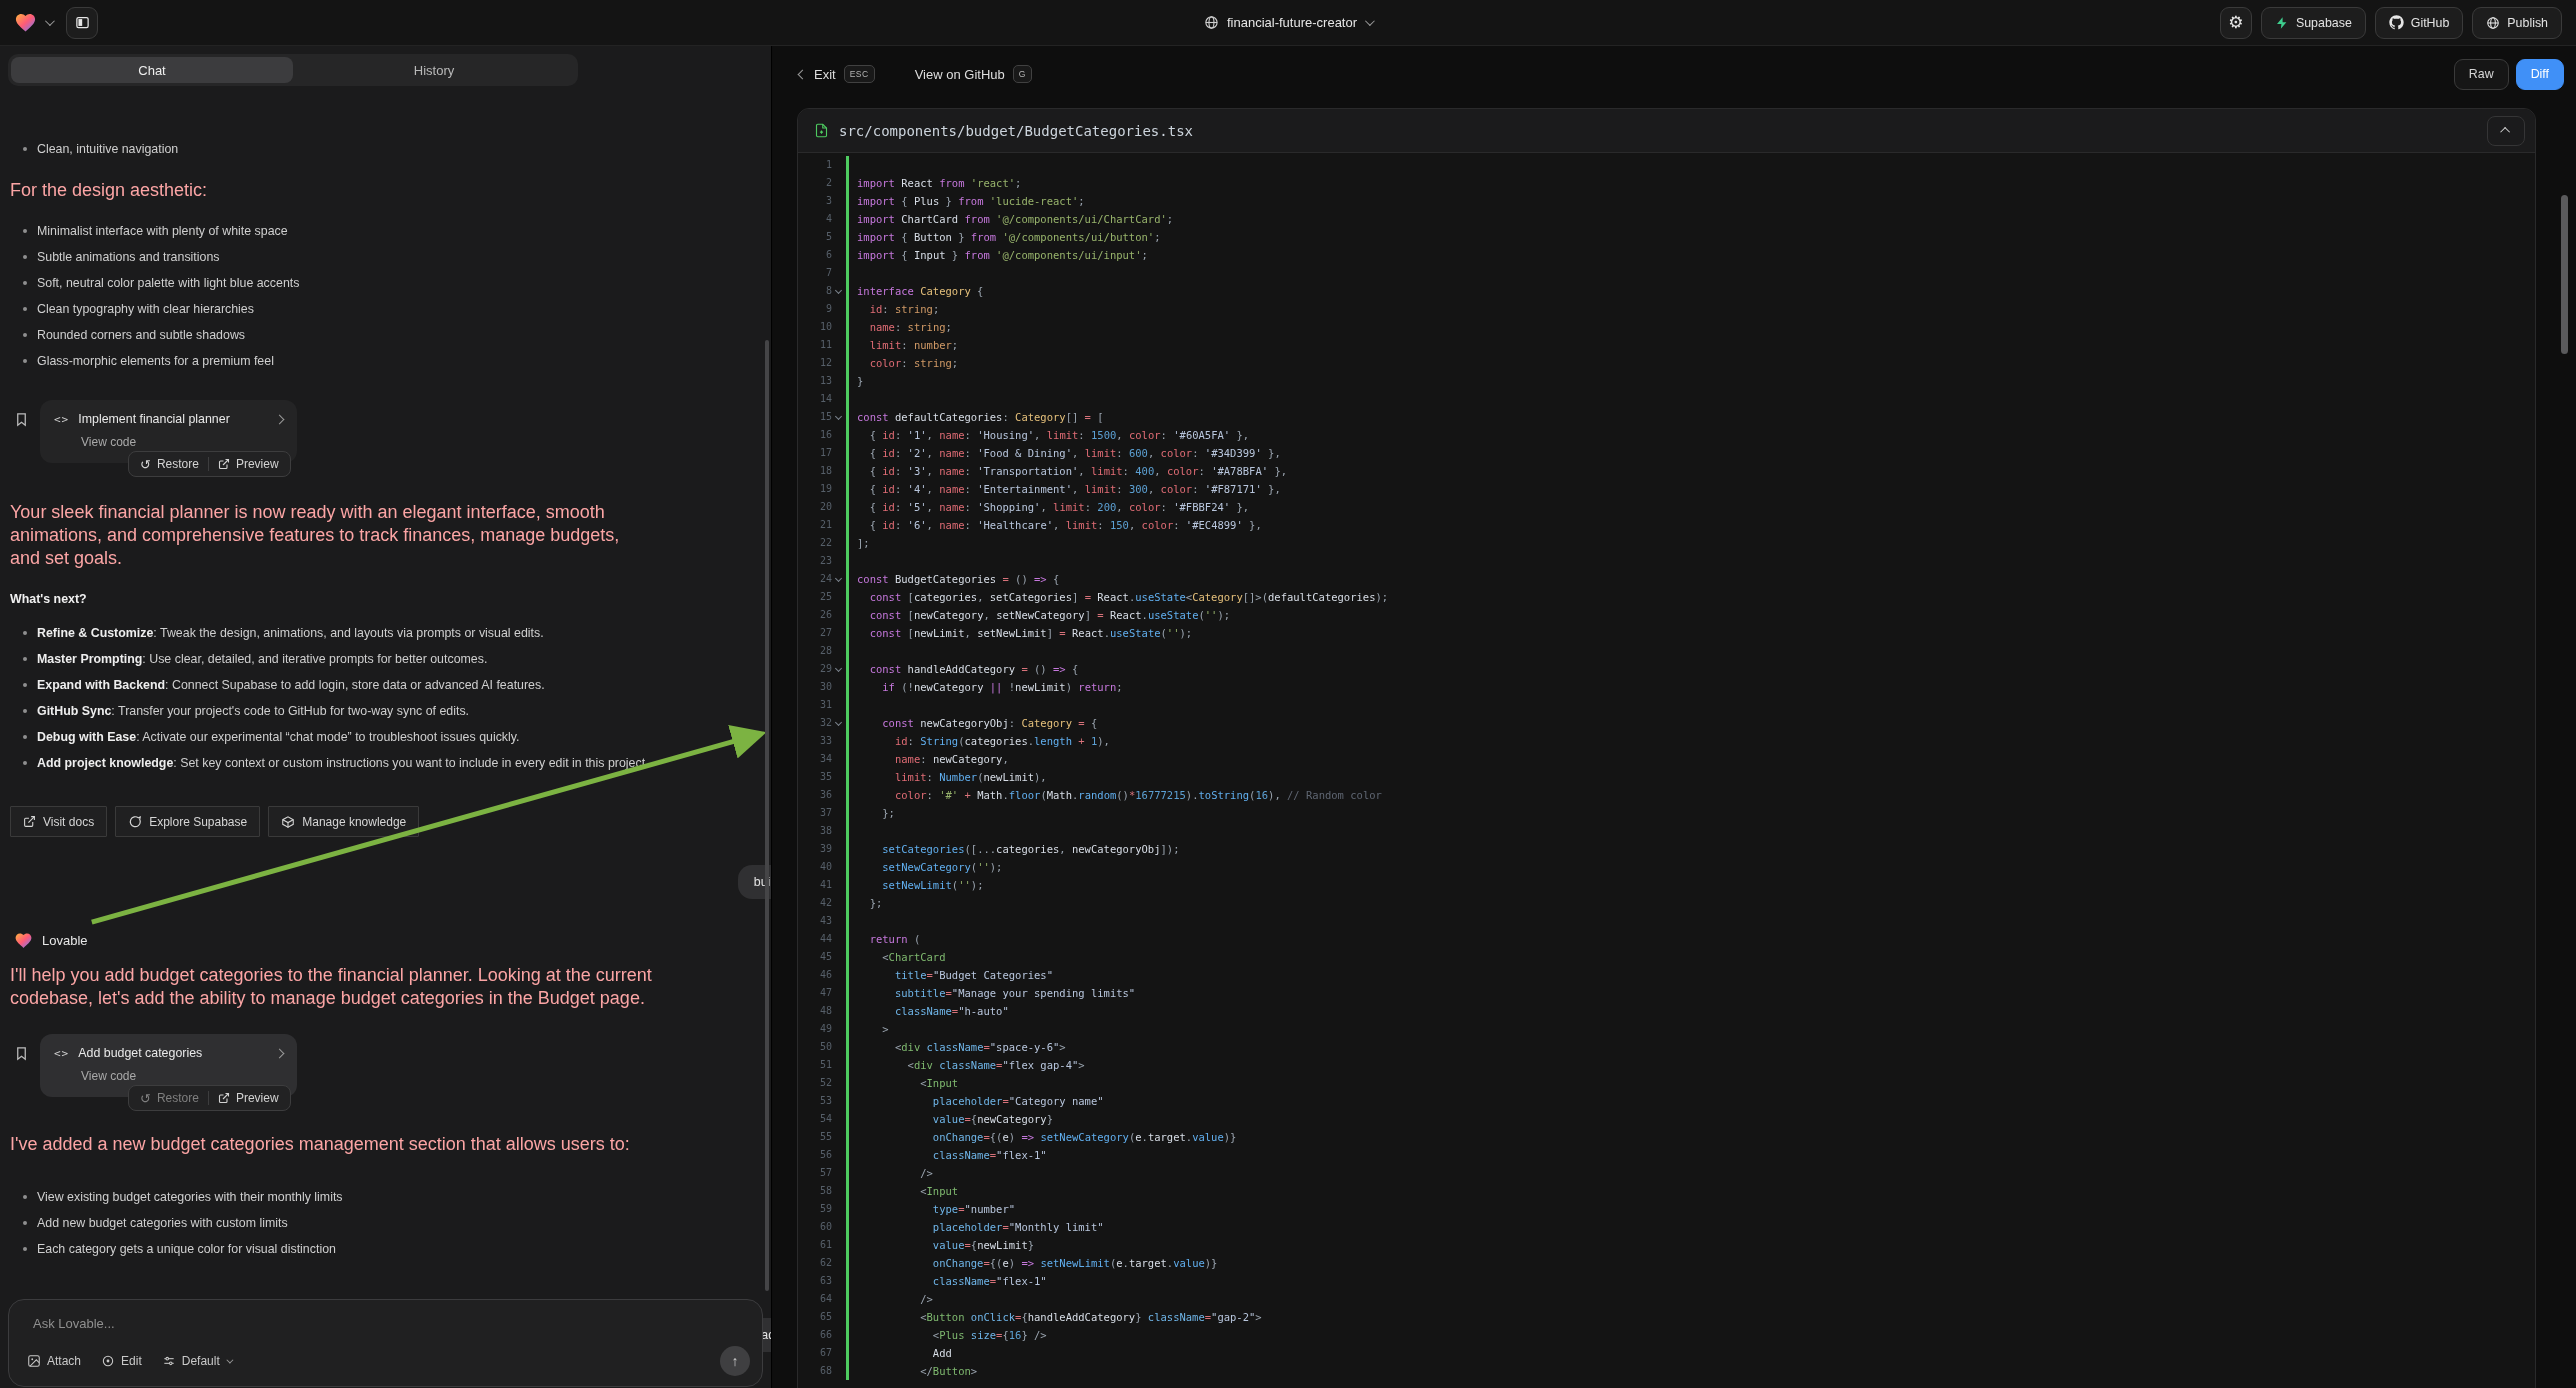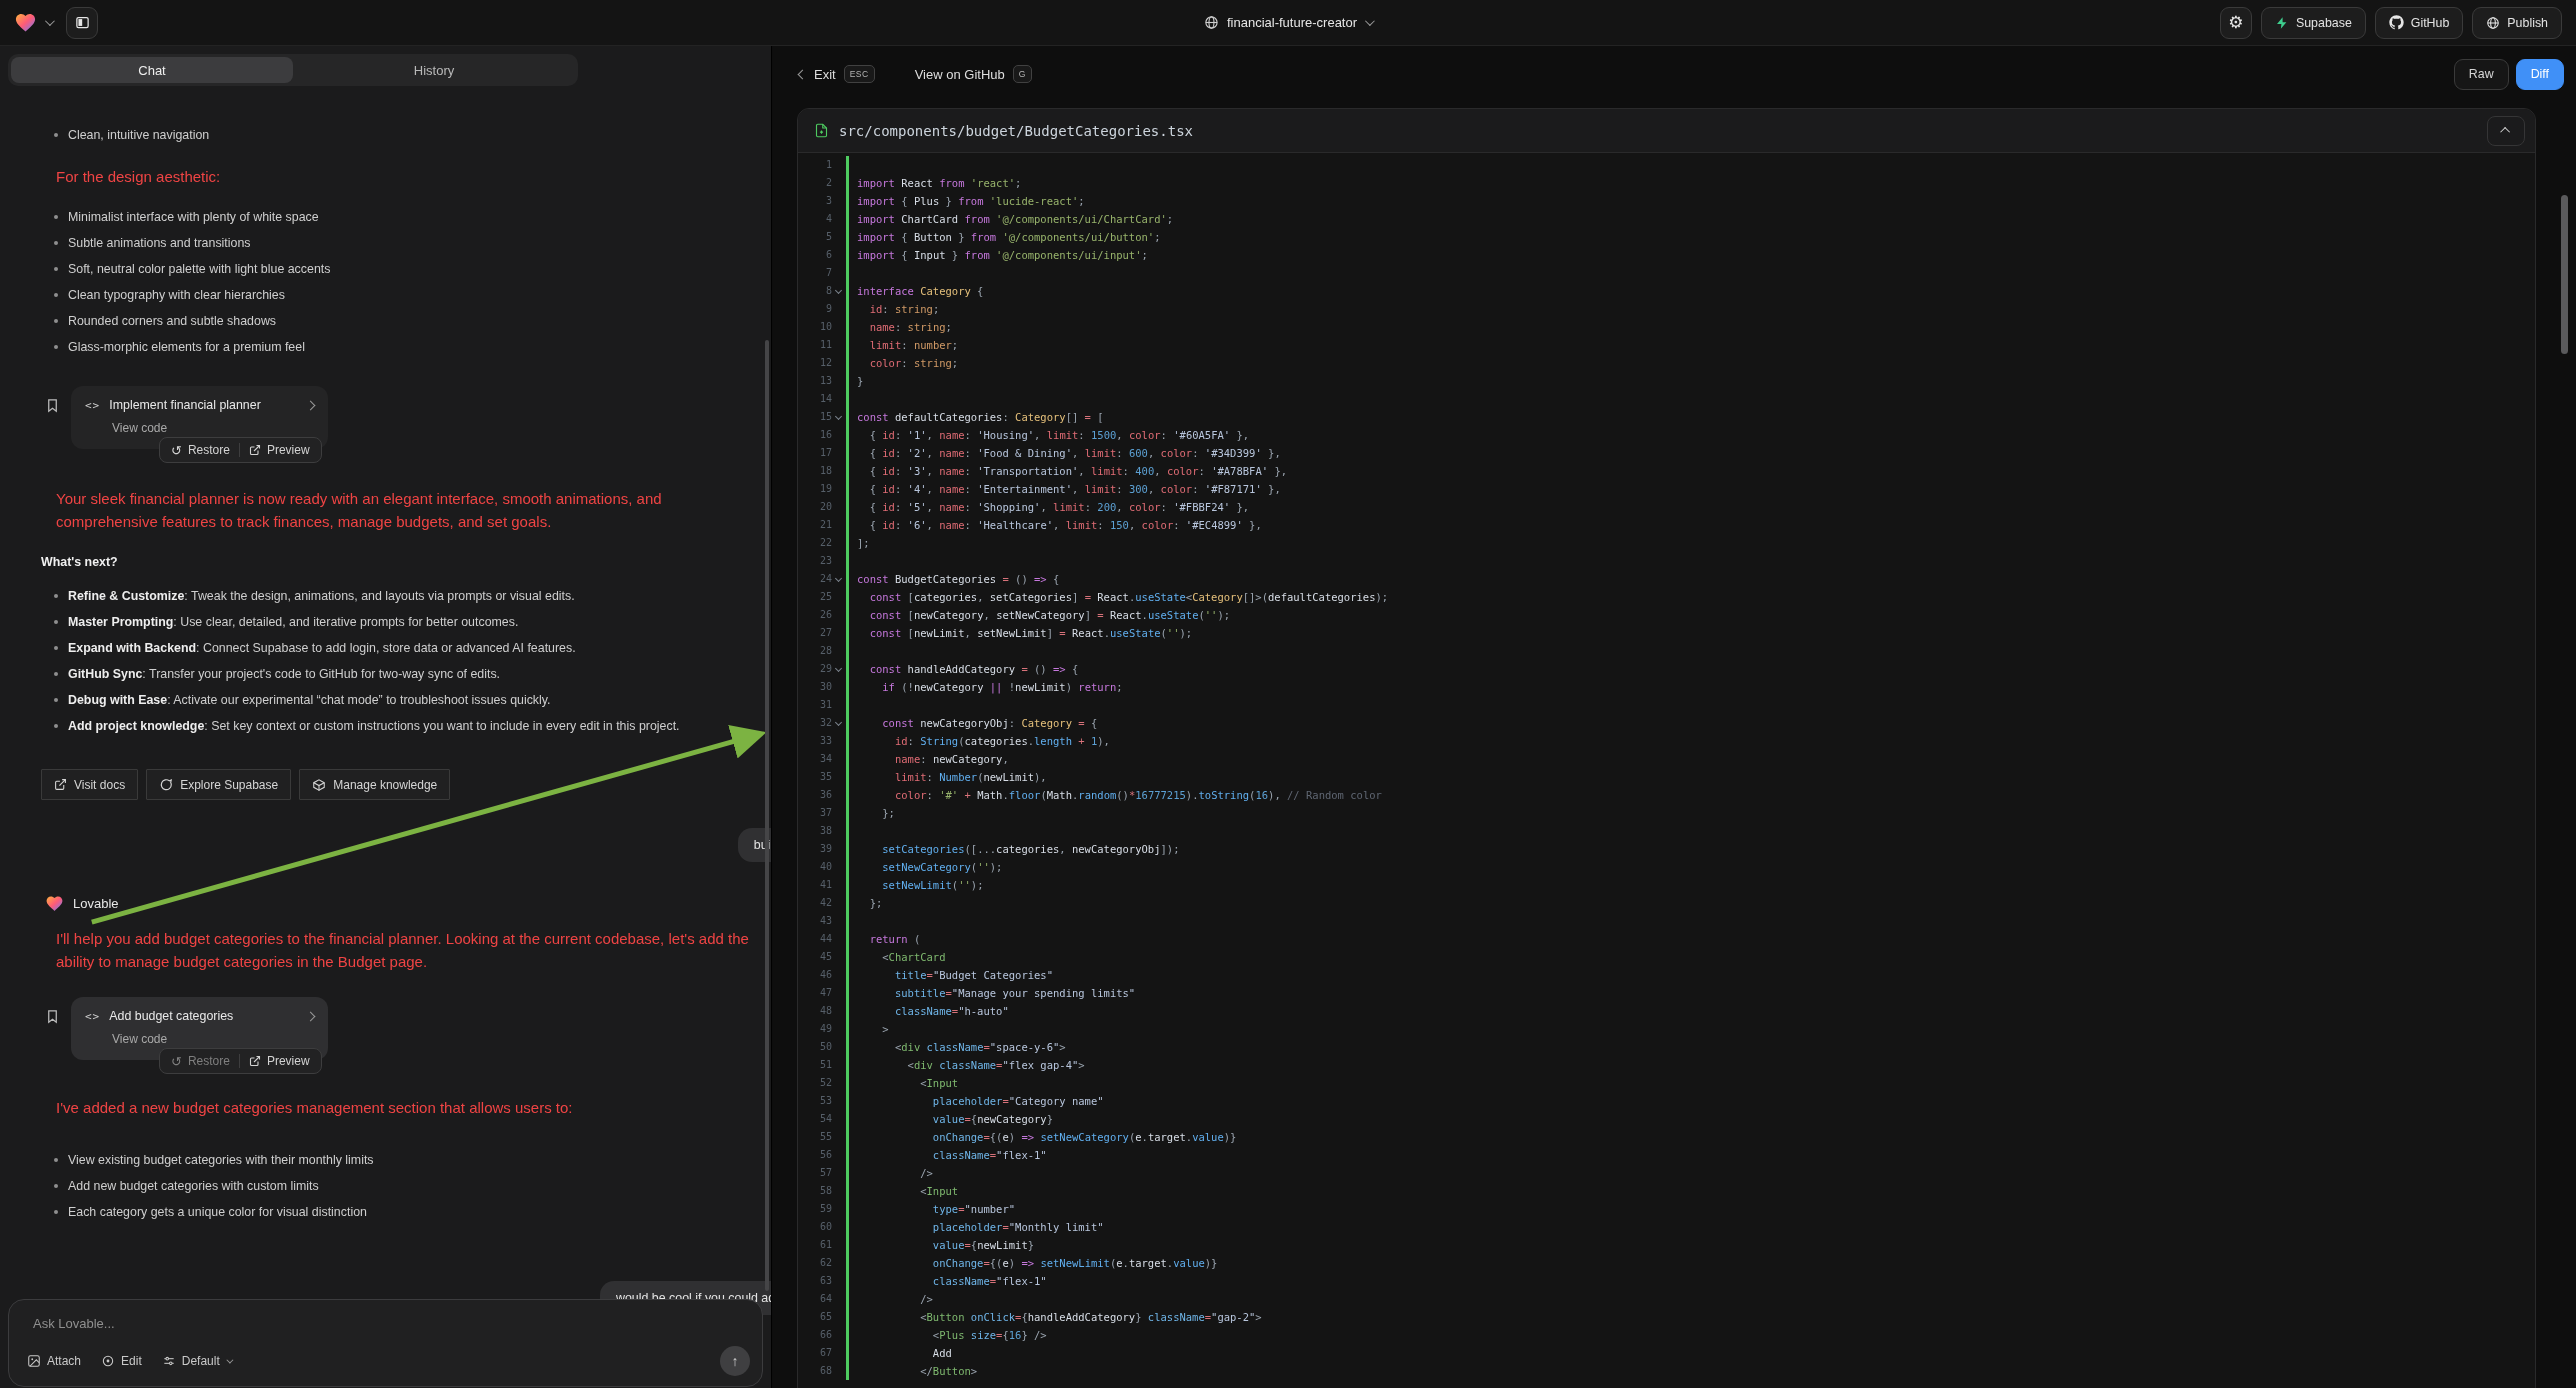--- a/index.html
+++ b/index.html
@@ -27,23 +27,23 @@
 
   
   #left-panel { position:absolute; left:0; top:46px; width:772px; height:1342px;
                 background:#1b1b1c; border-right:1px solid #000; overflow:hidden; }
   #seg { position:absolute; left:8px; top:8px; width:570px; height:32px; background:#262627;
          border-radius:10px; display:flex; padding:3px; }
   .seg-tab { flex:1; display:flex; align-items:center; justify-content:center; font-size:13px;
              color:#b9b9b9; border-radius:8px; cursor:pointer; }
   .seg-tab.active { background:#3c3c3e; color:#efefef; }
 
-  #chat-scroll { position:absolute; left:0; top:48px; width:924px; height:1245px; overflow:hidden;padding-left:31px; }
+  #chat-scroll { position:absolute; left:0; top:62px; width:924px; height:1245px; overflow:hidden; }
   .chat-inner { padding:28px 14px 0 10px; display:flex; flex-direction:column; }
-  .para { font-size:15px; line-height:23px; color:#ef4444; max-width:637px;margin-left:15px; }
+  .para { font-size:18px; line-height:23px; color:#fca5a5; max-width:637px; }
   .h-bold { font-weight:bold; color:#f0f0f0; font-size:12.4px; }
   ul.blist { list-style:none; }
   ul.blist li { position:relative; padding-left:27px; font-size:12.4px; line-height:26px; color:#cfcfcf; }
   ul.blist li::before { content:""; position:absolute; left:13px; top:11px; width:4px; height:4px;
                         border-radius:50%; background:#8f8f8f; }
   ul.blist b { color:#eeeeee; }
 
   .msg-card-row { display:flex; gap:11px; padding-left:4px; position:relative; }
   .bookmark { margin-top:12px; color:#bdbdbd; }
   .ver-card { position:relative; width:257px; border-radius:12px; padding:12px 14px 14px 14px; background:#242425; }

